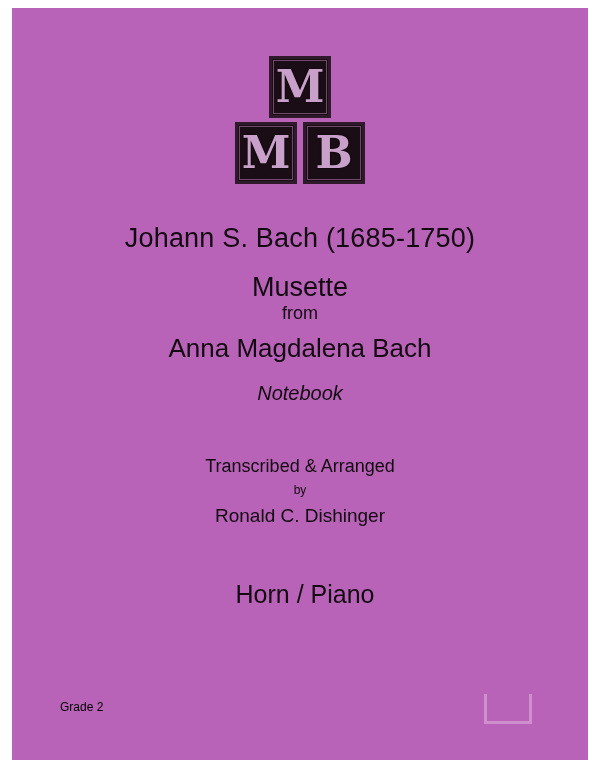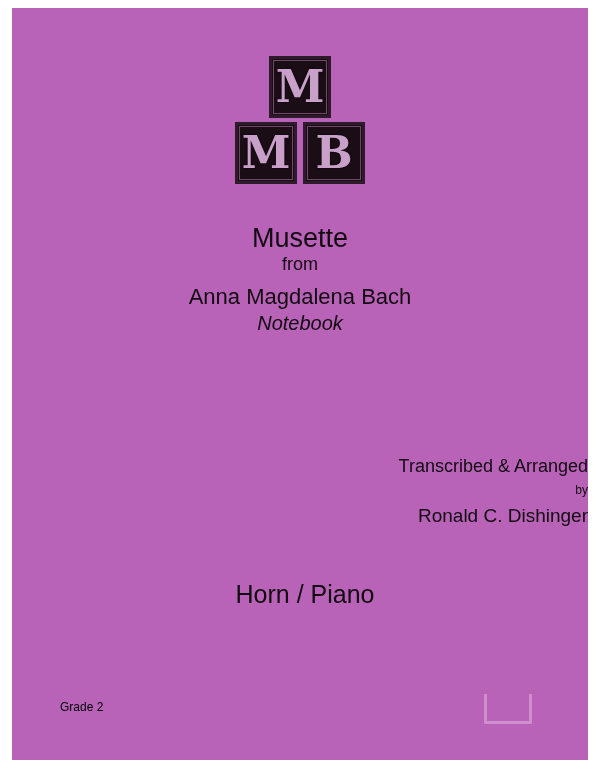--- a/index.html
+++ b/index.html
@@ -86,33 +86,33 @@
   }
   .line-work {
     font-size: 27px;
     margin-bottom: 0;
   }
   .line-from {
     font-size: 18px;
     margin-bottom: 9px;
   }
   .line-source1 {
-    font-size: 22px;
-    margin-bottom: 2px;
+    font-size: 26px;
+    margin-bottom: 18px;
   }
   .line-source2 {
     font-size: 20px;
     font-style: italic;
   }
   .credits {
     position: absolute;
     left: 0;
     right: 0;
     top: 448px;
-    text-align: right;
+    text-align: center;
     color: #120a10;
   }
   .line-arranged {
     font-size: 18px;
     margin-bottom: 6px;
   }
   .line-by {
     font-size: 12px;
     margin-bottom: 8px;
   }
@@ -182,20 +182,21 @@
         <div class="glyph-box">
           <span>M</span>
         </div>
         <div class="glyph-box">
           <span>B</span>
         </div>
       </div>
     </div>
 
     <div class="titles">
+      <div class="line-composer">Johann S. Bach (1685-1750)</div>
       <div class="line-work">Musette</div>
       <div class="line-from">from</div>
       <div class="line-source1">Anna Magdalena Bach</div>
       <div class="line-source2">Notebook</div>
     </div>
 
     <div class="credits">
       <div class="line-arranged">Transcribed &amp; Arranged</div>
       <div class="line-by">by</div>
       <div class="line-arranger">Ronald C. Dishinger</div>

